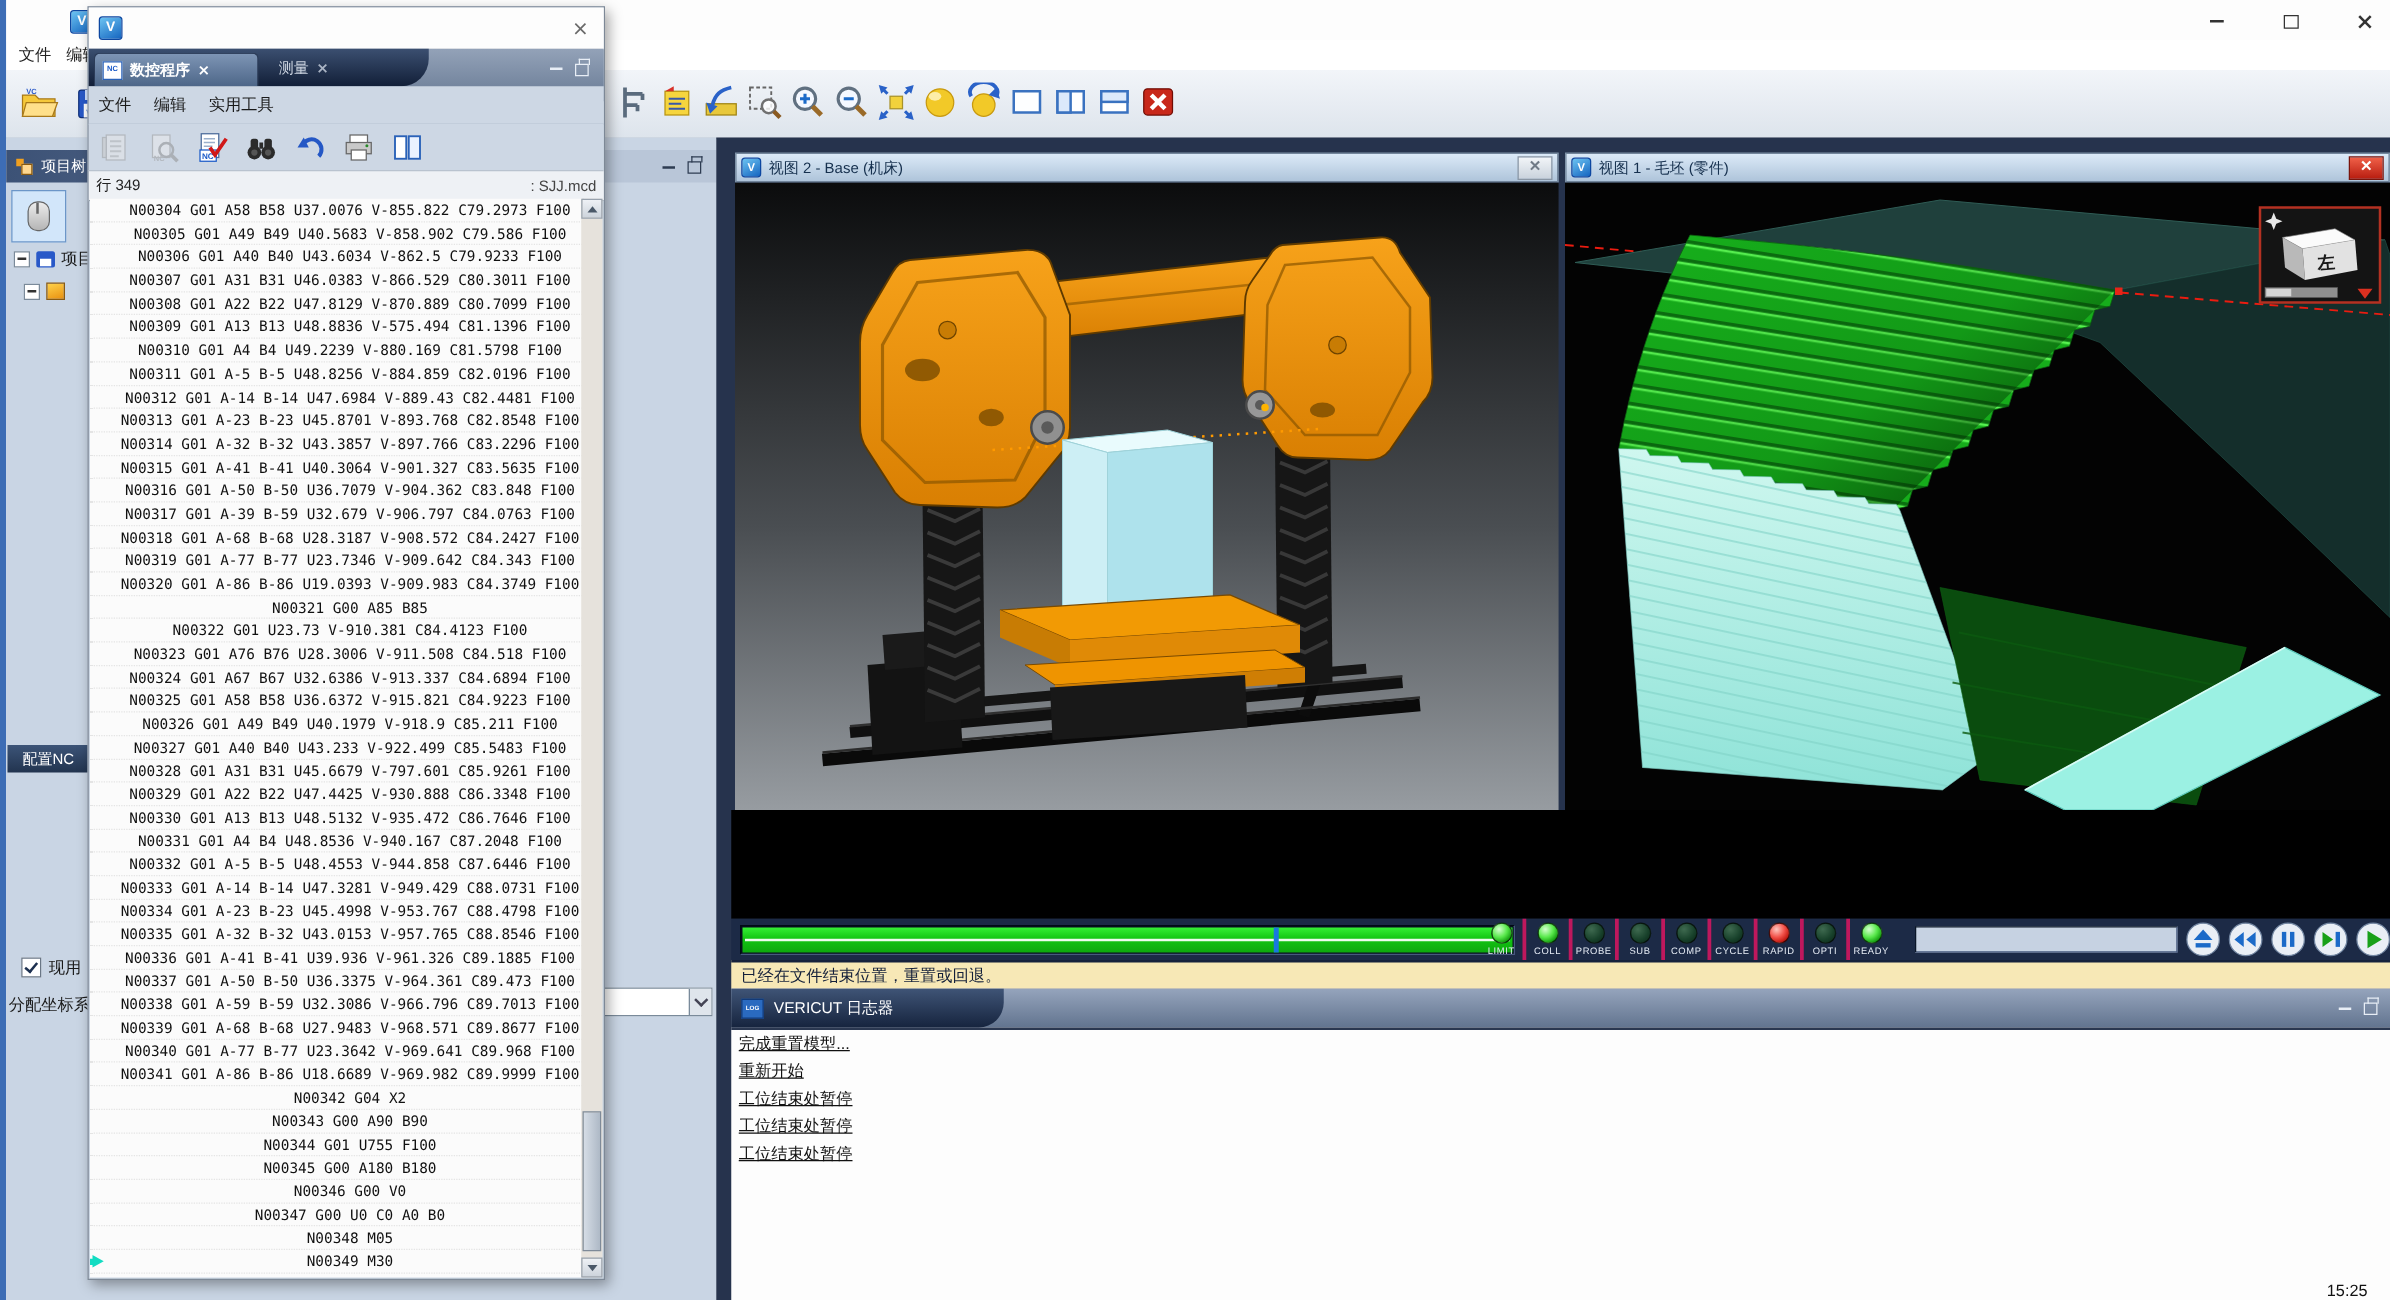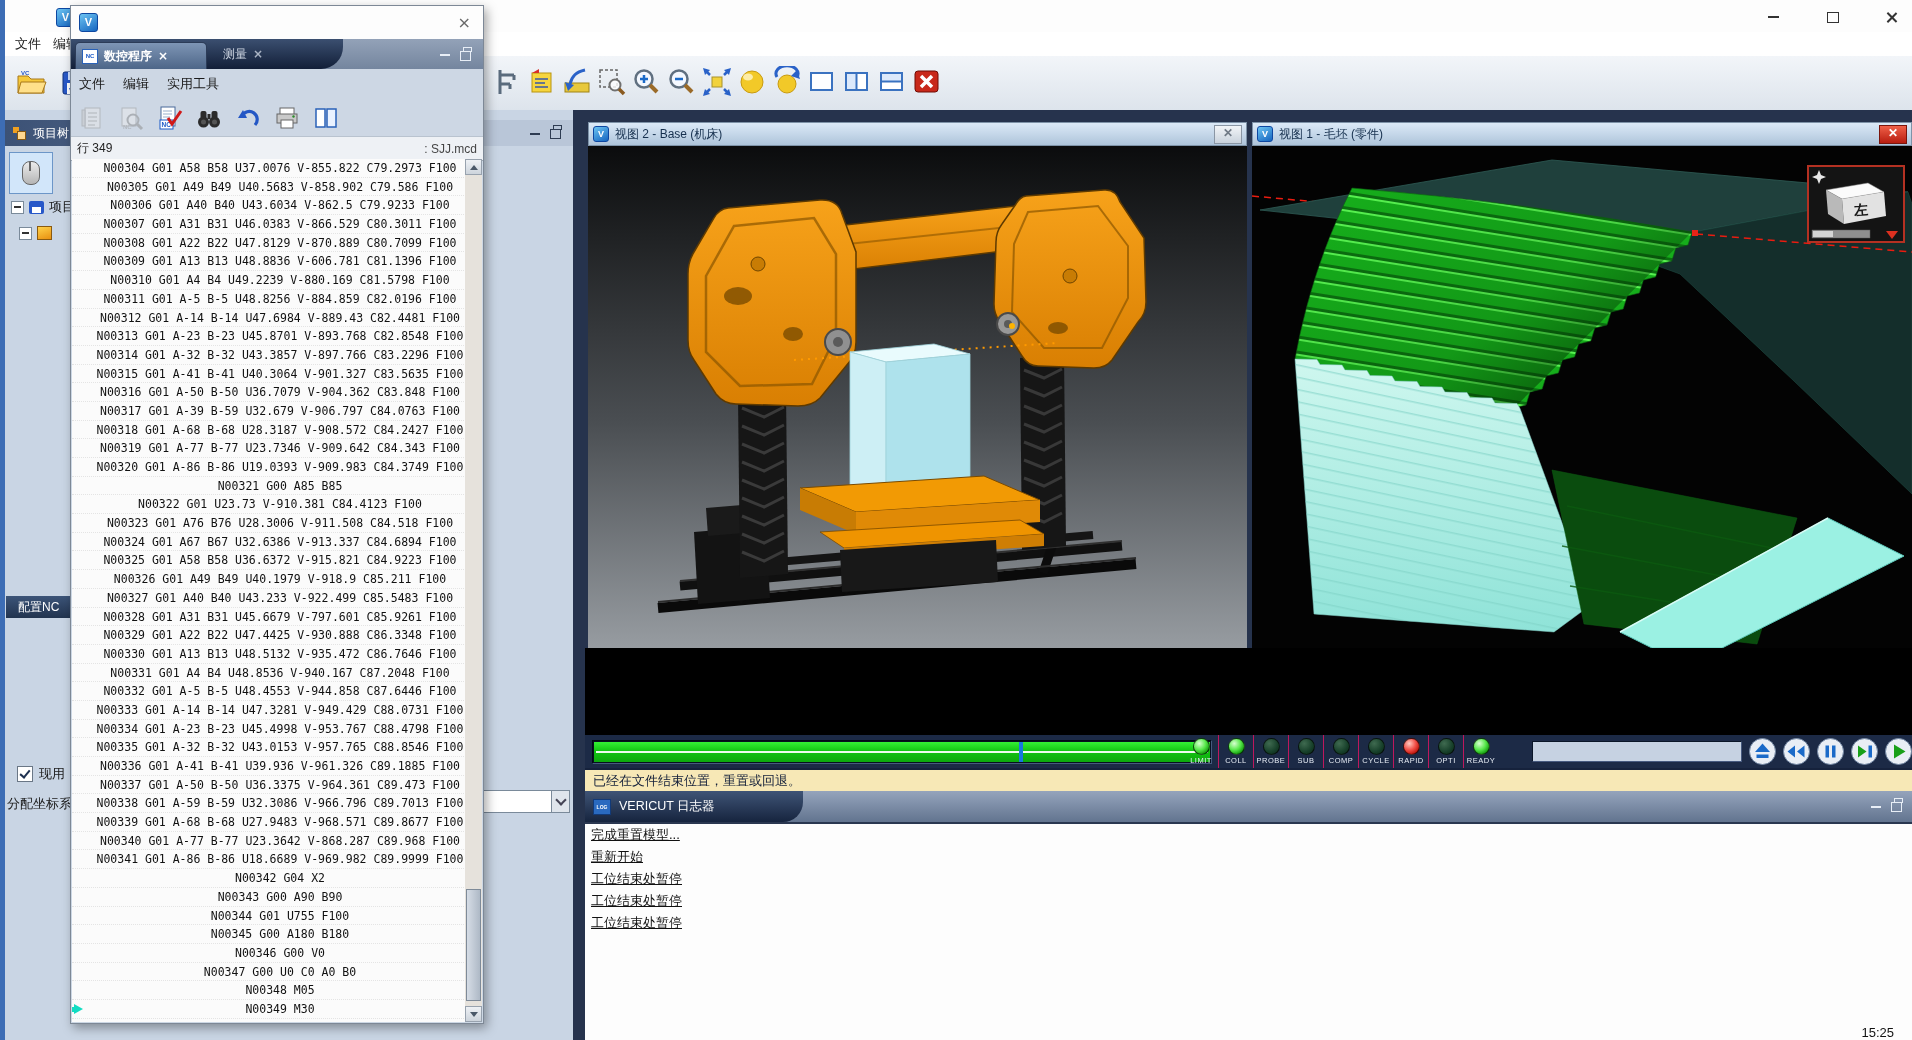--- a/index.html
+++ b/index.html
@@ -69,21 +69,21 @@
 
   
   .ctrl-row{left:12px;top:625px;width:1327px;height:33px;background:#1c2a46;}
   .pbar{left:7px;top:5px;width:618px;height:22px;background:#07101f;border-top:1px solid #020a16;border-left:1px solid #020a16;
         border-bottom:1px solid #46597e;border-right:1px solid #46597e;position:absolute;}
   .pbar .fill{position:absolute;left:1px;top:1px;bottom:1px;width:calc(100% - 2px);
         background:linear-gradient(180deg,#35f035,#12c512 45%,#0ea80e);}
   .pbar .midline{position:absolute;left:3px;right:3px;top:50%;height:2px;margin-top:-1px;background:#eefcee;}
   .pbar .marker{position:absolute;left:69%;top:1px;bottom:1px;width:4px;background:#1878e0;}
   .led-group{left:599px;top:0;height:33px;display:flex;position:absolute;}
-  .led-cell{width:34px;height:33px;display:flex;flex-direction:column;align-items:center;justify-content:center;border-left:1px solid #be185d;}
+  .led-cell{width:34px;height:33px;display:flex;flex-direction:column;align-items:center;justify-content:center;border-left:3px solid #be185d;}
   .led-cell:first-child{border-left:none;}
   .led-bulb{width:15px;height:15px;border-radius:50%;border:1px solid rgba(0,0,0,.65);}
   .led-bulb.green{background:radial-gradient(circle at 35% 30%,#d6ffd0,#57e84a 45%,#17a012 75%,#0a6008);}
   .led-bulb.off{background:radial-gradient(circle at 35% 30%,#3f6a50,#17402a 60%,#0a2415);}
   .led-bulb.red{background:radial-gradient(circle at 35% 30%,#ffc8c0,#f25048 45%,#c01810 75%,#700a06);}
   .led-label{font-size:7.5px;letter-spacing:.5px;color:#e6ecf5;margin-top:1px;}
   .ctrl-field{left:947px;top:6px;width:208px;height:19px;background:#c6d2e2;position:absolute;
         border-top:1px solid #0a1628;border-left:1px solid #0a1628;border-bottom:1px solid #46597e;border-right:1px solid #46597e;}
   .pb-group{left:1163px;top:2px;position:absolute;display:flex;gap:5px;}
 
@@ -618,21 +618,21 @@
   <div class="abs nc-statusrow">
     <span>行 349</span>
     <span style="margin-left:auto;color:#444;">: SJJ.mcd</span>
   </div>
   <div class="abs nc-list">
       <div class="nc-row"><span class="nc-text">N00304 G01 A58 B58 U37.0076 V-855.822 C79.2973 F100</span></div>
       <div class="nc-row"><span class="nc-text">N00305 G01 A49 B49 U40.5683 V-858.902 C79.586 F100</span></div>
       <div class="nc-row"><span class="nc-text">N00306 G01 A40 B40 U43.6034 V-862.5 C79.9233 F100</span></div>
       <div class="nc-row"><span class="nc-text">N00307 G01 A31 B31 U46.0383 V-866.529 C80.3011 F100</span></div>
       <div class="nc-row"><span class="nc-text">N00308 G01 A22 B22 U47.8129 V-870.889 C80.7099 F100</span></div>
-      <div class="nc-row"><span class="nc-text">N00309 G01 A13 B13 U48.8836 V-606.781 C81.1396 F100</span></div>
+      <div class="nc-row"><span class="nc-text">N00309 G01 A13 B13 U48.8836 V-575.494 C81.1396 F100</span></div>
       <div class="nc-row"><span class="nc-text">N00310 G01 A4 B4 U49.2239 V-880.169 C81.5798 F100</span></div>
       <div class="nc-row"><span class="nc-text">N00311 G01 A-5 B-5 U48.8256 V-884.859 C82.0196 F100</span></div>
       <div class="nc-row"><span class="nc-text">N00312 G01 A-14 B-14 U47.6984 V-889.43 C82.4481 F100</span></div>
       <div class="nc-row"><span class="nc-text">N00313 G01 A-23 B-23 U45.8701 V-893.768 C82.8548 F100</span></div>
       <div class="nc-row"><span class="nc-text">N00314 G01 A-32 B-32 U43.3857 V-897.766 C83.2296 F100</span></div>
       <div class="nc-row"><span class="nc-text">N00315 G01 A-41 B-41 U40.3064 V-901.327 C83.5635 F100</span></div>
       <div class="nc-row"><span class="nc-text">N00316 G01 A-50 B-50 U36.7079 V-904.362 C83.848 F100</span></div>
       <div class="nc-row"><span class="nc-text">N00317 G01 A-39 B-59 U32.679 V-906.797 C84.0763 F100</span></div>
       <div class="nc-row"><span class="nc-text">N00318 G01 A-68 B-68 U28.3187 V-908.572 C84.2427 F100</span></div>
       <div class="nc-row"><span class="nc-text">N00319 G01 A-77 B-77 U23.7346 V-909.642 C84.343 F100</span></div>
@@ -649,21 +649,21 @@
       <div class="nc-row"><span class="nc-text">N00330 G01 A13 B13 U48.5132 V-935.472 C86.7646 F100</span></div>
       <div class="nc-row"><span class="nc-text">N00331 G01 A4 B4 U48.8536 V-940.167 C87.2048 F100</span></div>
       <div class="nc-row"><span class="nc-text">N00332 G01 A-5 B-5 U48.4553 V-944.858 C87.6446 F100</span></div>
       <div class="nc-row"><span class="nc-text">N00333 G01 A-14 B-14 U47.3281 V-949.429 C88.0731 F100</span></div>
       <div class="nc-row"><span class="nc-text">N00334 G01 A-23 B-23 U45.4998 V-953.767 C88.4798 F100</span></div>
       <div class="nc-row"><span class="nc-text">N00335 G01 A-32 B-32 U43.0153 V-957.765 C88.8546 F100</span></div>
       <div class="nc-row"><span class="nc-text">N00336 G01 A-41 B-41 U39.936 V-961.326 C89.1885 F100</span></div>
       <div class="nc-row"><span class="nc-text">N00337 G01 A-50 B-50 U36.3375 V-964.361 C89.473 F100</span></div>
       <div class="nc-row"><span class="nc-text">N00338 G01 A-59 B-59 U32.3086 V-966.796 C89.7013 F100</span></div>
       <div class="nc-row"><span class="nc-text">N00339 G01 A-68 B-68 U27.9483 V-968.571 C89.8677 F100</span></div>
-      <div class="nc-row"><span class="nc-text">N00340 G01 A-77 B-77 U23.3642 V-868.287 C89.968 F100</span></div>
+      <div class="nc-row"><span class="nc-text">N00340 G01 A-77 B-77 U23.3642 V-969.641 C89.968 F100</span></div>
       <div class="nc-row"><span class="nc-text">N00341 G01 A-86 B-86 U18.6689 V-969.982 C89.9999 F100</span></div>
       <div class="nc-row"><span class="nc-text">N00342 G04 X2</span></div>
       <div class="nc-row"><span class="nc-text">N00343 G00 A90 B90</span></div>
       <div class="nc-row"><span class="nc-text">N00344 G01 U755 F100</span></div>
       <div class="nc-row"><span class="nc-text">N00345 G00 A180 B180</span></div>
       <div class="nc-row"><span class="nc-text">N00346 G00 V0</span></div>
       <div class="nc-row"><span class="nc-text">N00347 G00 U0 C0 A0 B0</span></div>
       <div class="nc-row"><span class="nc-text">N00348 M05</span></div>
       <div class="nc-row current"><span class="cur-arrow"></span><span class="nc-text">N00349 M30</span></div>
     </div>

